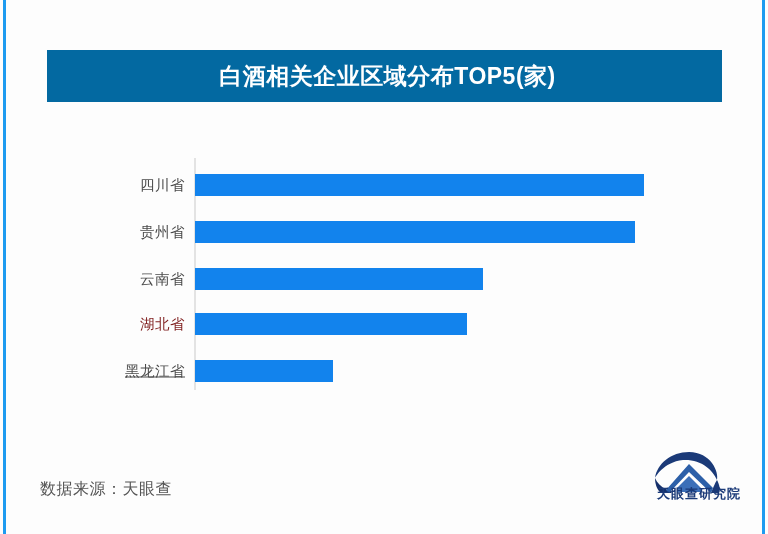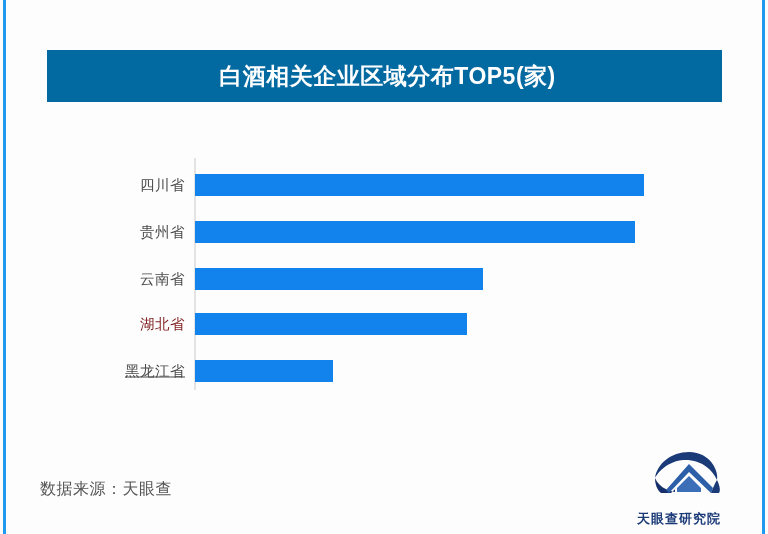--- a/index.html
+++ b/index.html
@@ -111,23 +111,23 @@
   #logo-mark {
     position: absolute;
     left: 16px;
     top: 0;
     width: 72px;
     height: 44px;
   }
   #logo-text {
     position: absolute;
     left: 0;
-    top: 60px;
+    top: 35px;
     width: 104px;
-    text-align: left;
+    text-align: right;
     font-size: 13px;
     font-weight: bold;
     color: #1b3a78;
     letter-spacing: 1px;
     white-space: nowrap;
   }
 </style>
 </head>
 <body>
 

